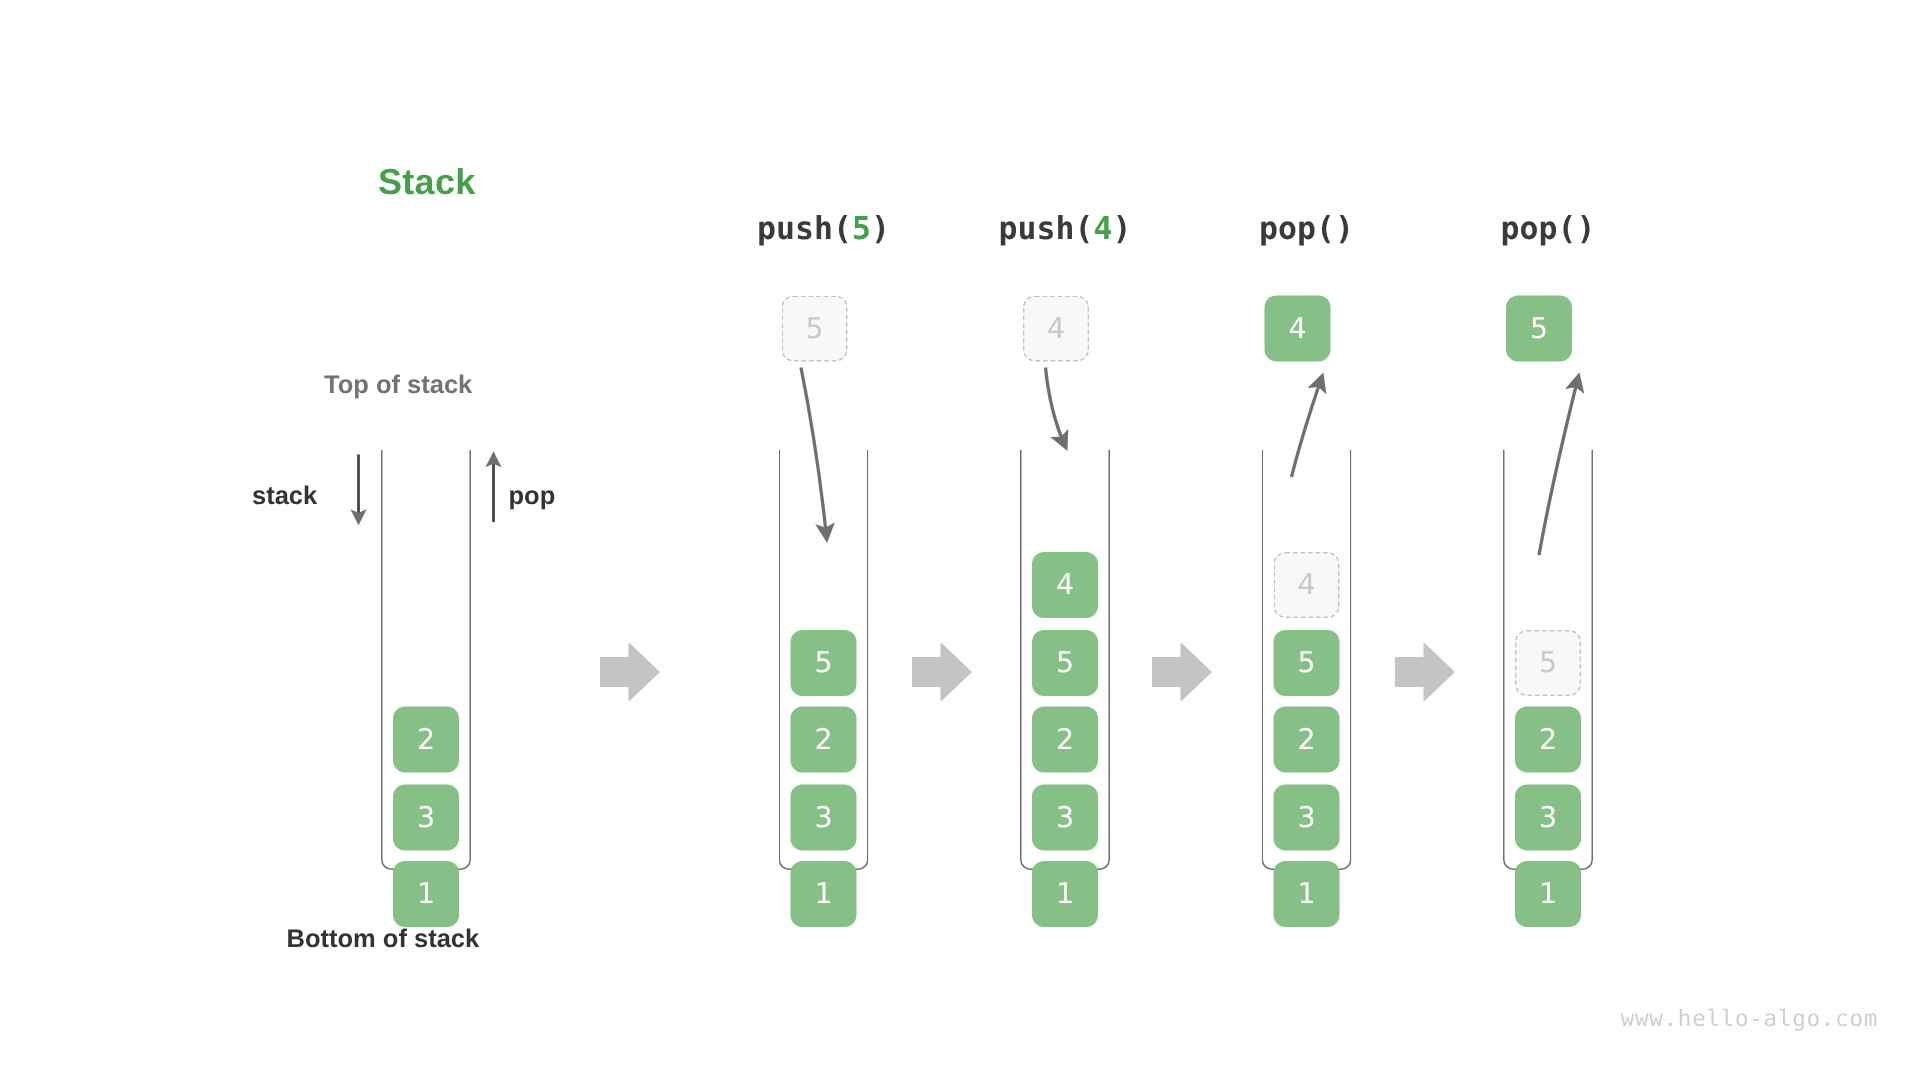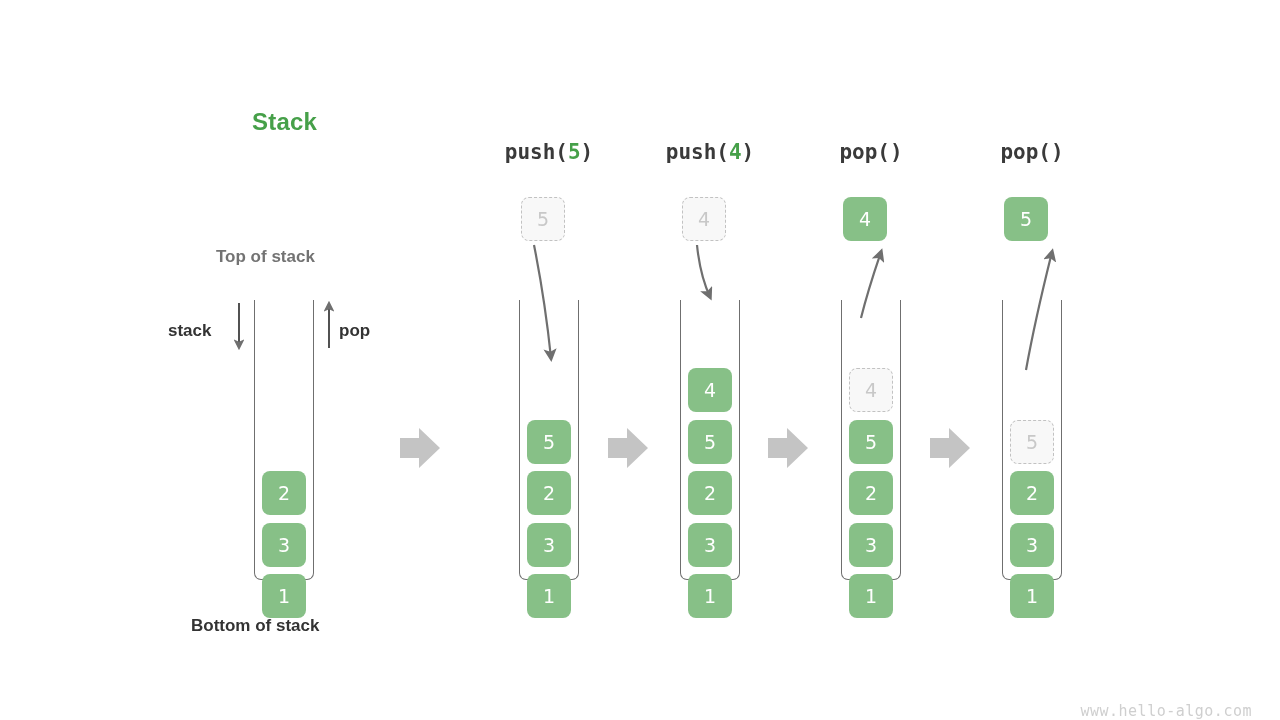--- a/index.html
+++ b/index.html
@@ -120,21 +120,21 @@
     top: 0;
     width: 1280px;
     height: 720px;
     pointer-events: none;
   }
 
   
   .watermark {
     position: absolute;
     right: 28px;
-    bottom: 0;
+    bottom: 32px;
     font-family: "DejaVu Sans Mono", "Liberation Mono", monospace;
     font-size: 15px;
     color: #cfcfcf;
     letter-spacing: 0.5px;
   }
 </style>
 </head>
 <body>
 
 <div class="canvas">

